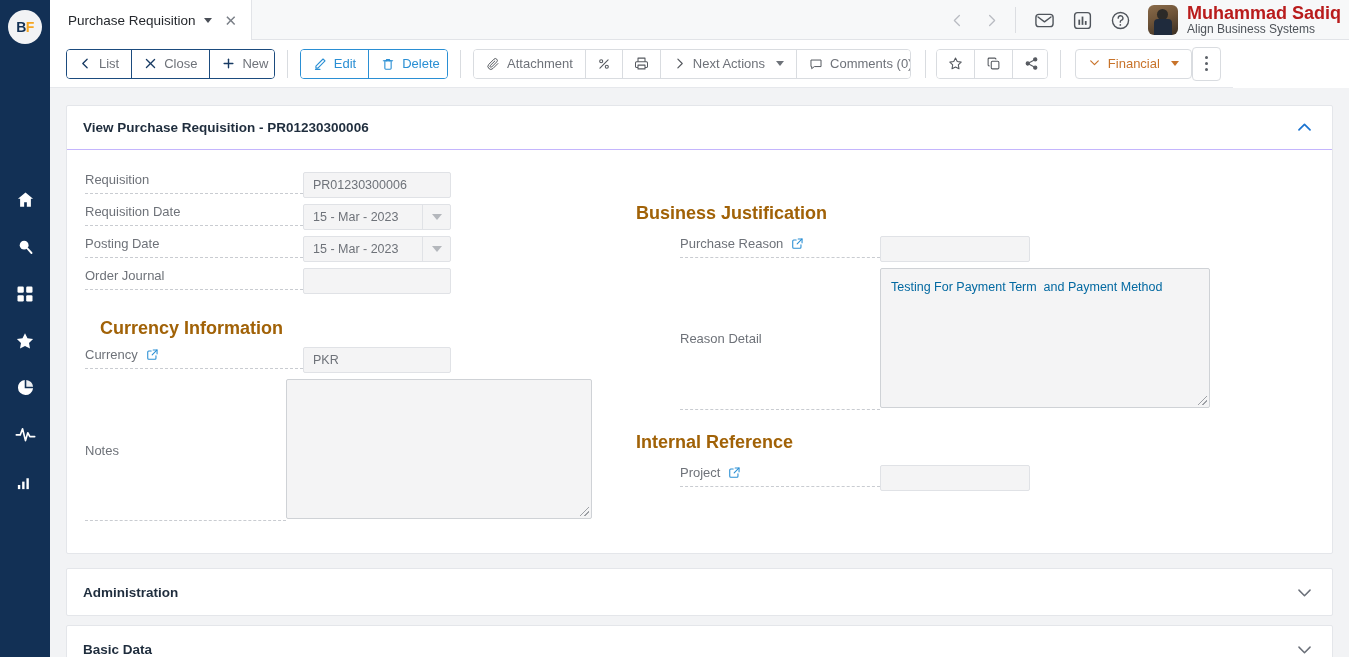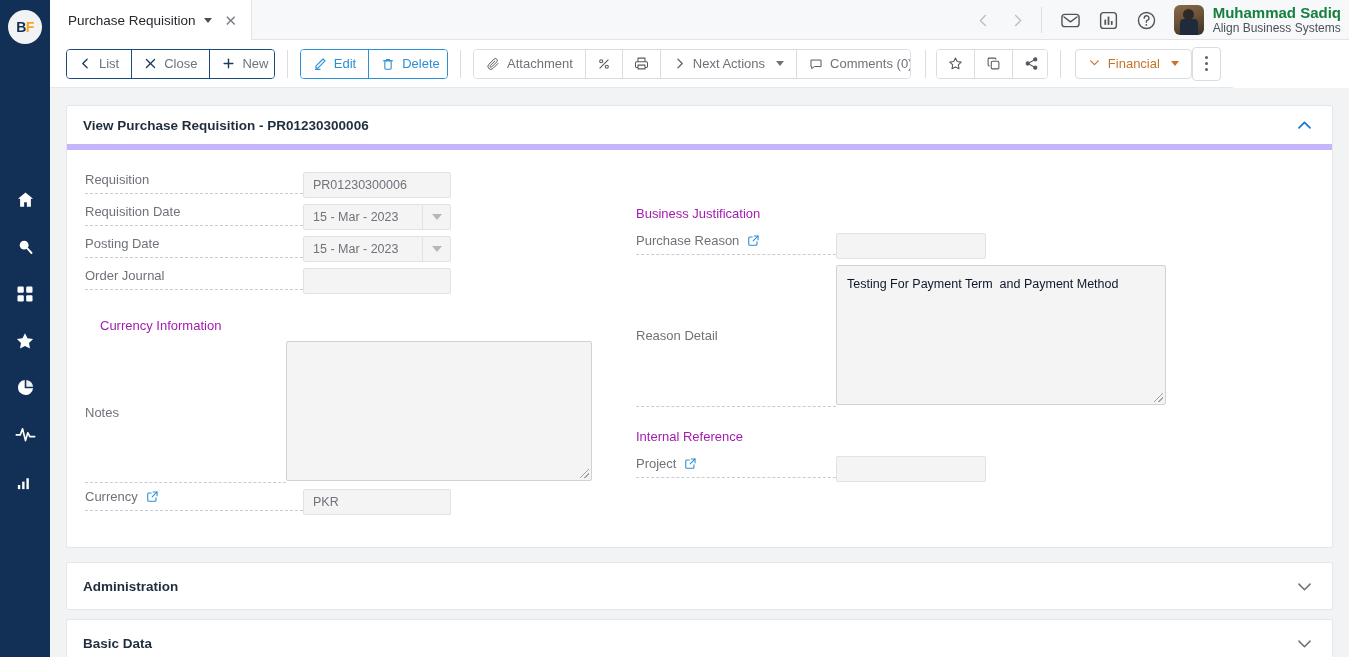--- a/index.html
+++ b/index.html
@@ -95,21 +95,21 @@
   }
   .avatar::before {
     content:""; position:absolute; left:9px; top:4px;
     width:11px; height:11px; border-radius:50%; background:#2c2a28;
   }
   .avatar::after {
     content:""; position:absolute; left:6px; top:14px;
     width:18px; height:18px; border-radius:4px 4px 0 0; background:#1f2b3d;
   }
   .user-text { line-height: 1.15; }
-  .user-name { font-size: 15px; font-weight: bold; color: #15803d; }
+  .user-name { font-size: 18px; font-weight: bold; color: #b91c1c; }
   .user-org  { font-size: 12px; color: #4d5258; }
 
   
   .toolbar {
     position: absolute; left: 50px; top: 40px;
     width: 1183px; height: 48px;
     background: #ffffff;
     border-bottom: 1px solid #e6e8ec;
     display: flex; align-items: center;
     padding: 0 12px 0 16px;
@@ -171,56 +171,56 @@
   }
   .card {
     background: #ffffff;
     border: 1px solid #e4e6ea;
     border-radius: 2px;
   }
   .card-head {
     height: 44px;
     display: flex; align-items: center; justify-content: space-between;
     padding: 0 18px 0 16px;
-    border-bottom: 6px solid #c4b5fd;
+    border-bottom: 1px solid #c4b5fd;
   }
   .card-title { font-size: 13.5px; font-weight: bold; color: #1f2d3d; }
   .chev { cursor: pointer; display: flex; align-items: center; }
 
   .card-body {
     display: flex;
     padding: 22px 0 26px 0;
     align-items: center;
   }
   .col { padding: 0 20px; }
   .col-left  { width: 545px; padding-left: 18px; }
   .col-right { width: 700px; padding-left: 24px; }
 
   .sect-title {
-    font-size: 13px; font-weight: normal; color: #a21caf;
+    font-size: 18px; font-weight: bold; color: #a16207;
     margin: 0 0 8px 0;
   }
   .col-left  .sect-title { margin-left: 15px; }
 
   .frow {
     display: flex; align-items: flex-start;
     margin-bottom: 6px;
   }
   .flabel {
     position: relative;
     font-size: 13px; color: #6e7279;
     padding-bottom: 7px;
     display: flex; align-items: center; gap: 8px;
   }
   .flabel::after {
     content: ""; position: absolute; left: 0; right: 0; bottom: 0;
     border-bottom: 1px dashed #c9ccd1;
   }
   .lw-left  { width: 218px; }
-  .lw-right { width: 200px; }
+  .lw-right { width: 200px; margin-left: 44px; }
   .extlink { display: inline-flex; color: #2a8fd4; cursor: pointer; }
 
   .finput {
     height: 26px;
     background: #f4f4f5;
     border: 1px solid #e0e2e6;
     border-radius: 2px;
     font-size: 12.5px; color: #6e7279;
     display: flex; align-items: center;
     padding: 0 9px;
@@ -242,21 +242,21 @@
   }
   .drop-tri {
     width: 0; height: 0;
     border-left: 5px solid transparent; border-right: 5px solid transparent;
     border-top: 6px solid #b4b7bc;
   }
   .ftextarea {
     background: #f4f4f5;
     border: 1px solid #cfd2d6;
     border-radius: 2px;
-    font-size: 12.5px; color: #0f172a;
+    font-size: 12.5px; color: #0369a1;
     padding: 9px 10px;
     line-height: 1.5;
     position: relative;
     white-space: pre-wrap;
   }
   .ftextarea::after {
     content: "";
     position: absolute; right: 2px; bottom: 2px;
     width: 9px; height: 9px;
     background:
@@ -609,44 +609,44 @@
           <div class="frow" style="margin-bottom:24px">
             <div class="flabel lw-left">
               <span>Order Journal</span>
             </div>
             <div class="finput w-left">
               <span></span>
             </div>
           </div>
 
           <div class="sect-title">Currency Information</div>
-
-          <div class="frow tallrow">
-            <div class="flabel lw-left" style="padding-bottom:0; height:142px;">
-              <span>Notes</span>
-            </div>
-            <div class="ftextarea ta-notes"></div>
-          </div>
 
           <div class="frow">
             <div class="flabel lw-left">
               <span>Currency</span>
               <span class="extlink">
                 <svg width="13" height="13" viewBox="0 0 24 24" fill="none" stroke="#2a8fd4" stroke-width="2" stroke-linecap="round" stroke-linejoin="round">
                     <path d="M13.2 3.6H20.4V10.8"></path>
                     <line x1="20.4" y1="3.6" x2="11.4" y2="12.6"></line>
                     <path d="M18.4 14.4v4.6a1.8 1.8 0 0 1-1.8 1.8H5a1.8 1.8 0 0 1-1.8-1.8V7.4A1.8 1.8 0 0 1 5 5.6h4.6"></path>
                   </svg>
               </span>
             </div>
             <div class="finput w-left">
               <span>PKR</span>
             </div>
           </div>
 
+          <div class="frow tallrow">
+            <div class="flabel lw-left" style="padding-bottom:0; height:142px;">
+              <span>Notes</span>
+            </div>
+            <div class="ftextarea ta-notes"></div>
+          </div>
+
         </div>
 
         <div class="col col-right">
 
           <div class="sect-title" style="margin-bottom:12px">Business Justification</div>
 
           <div class="frow">
             <div class="flabel lw-right">
               <span>Purchase Reason</span>
               <span class="extlink">

